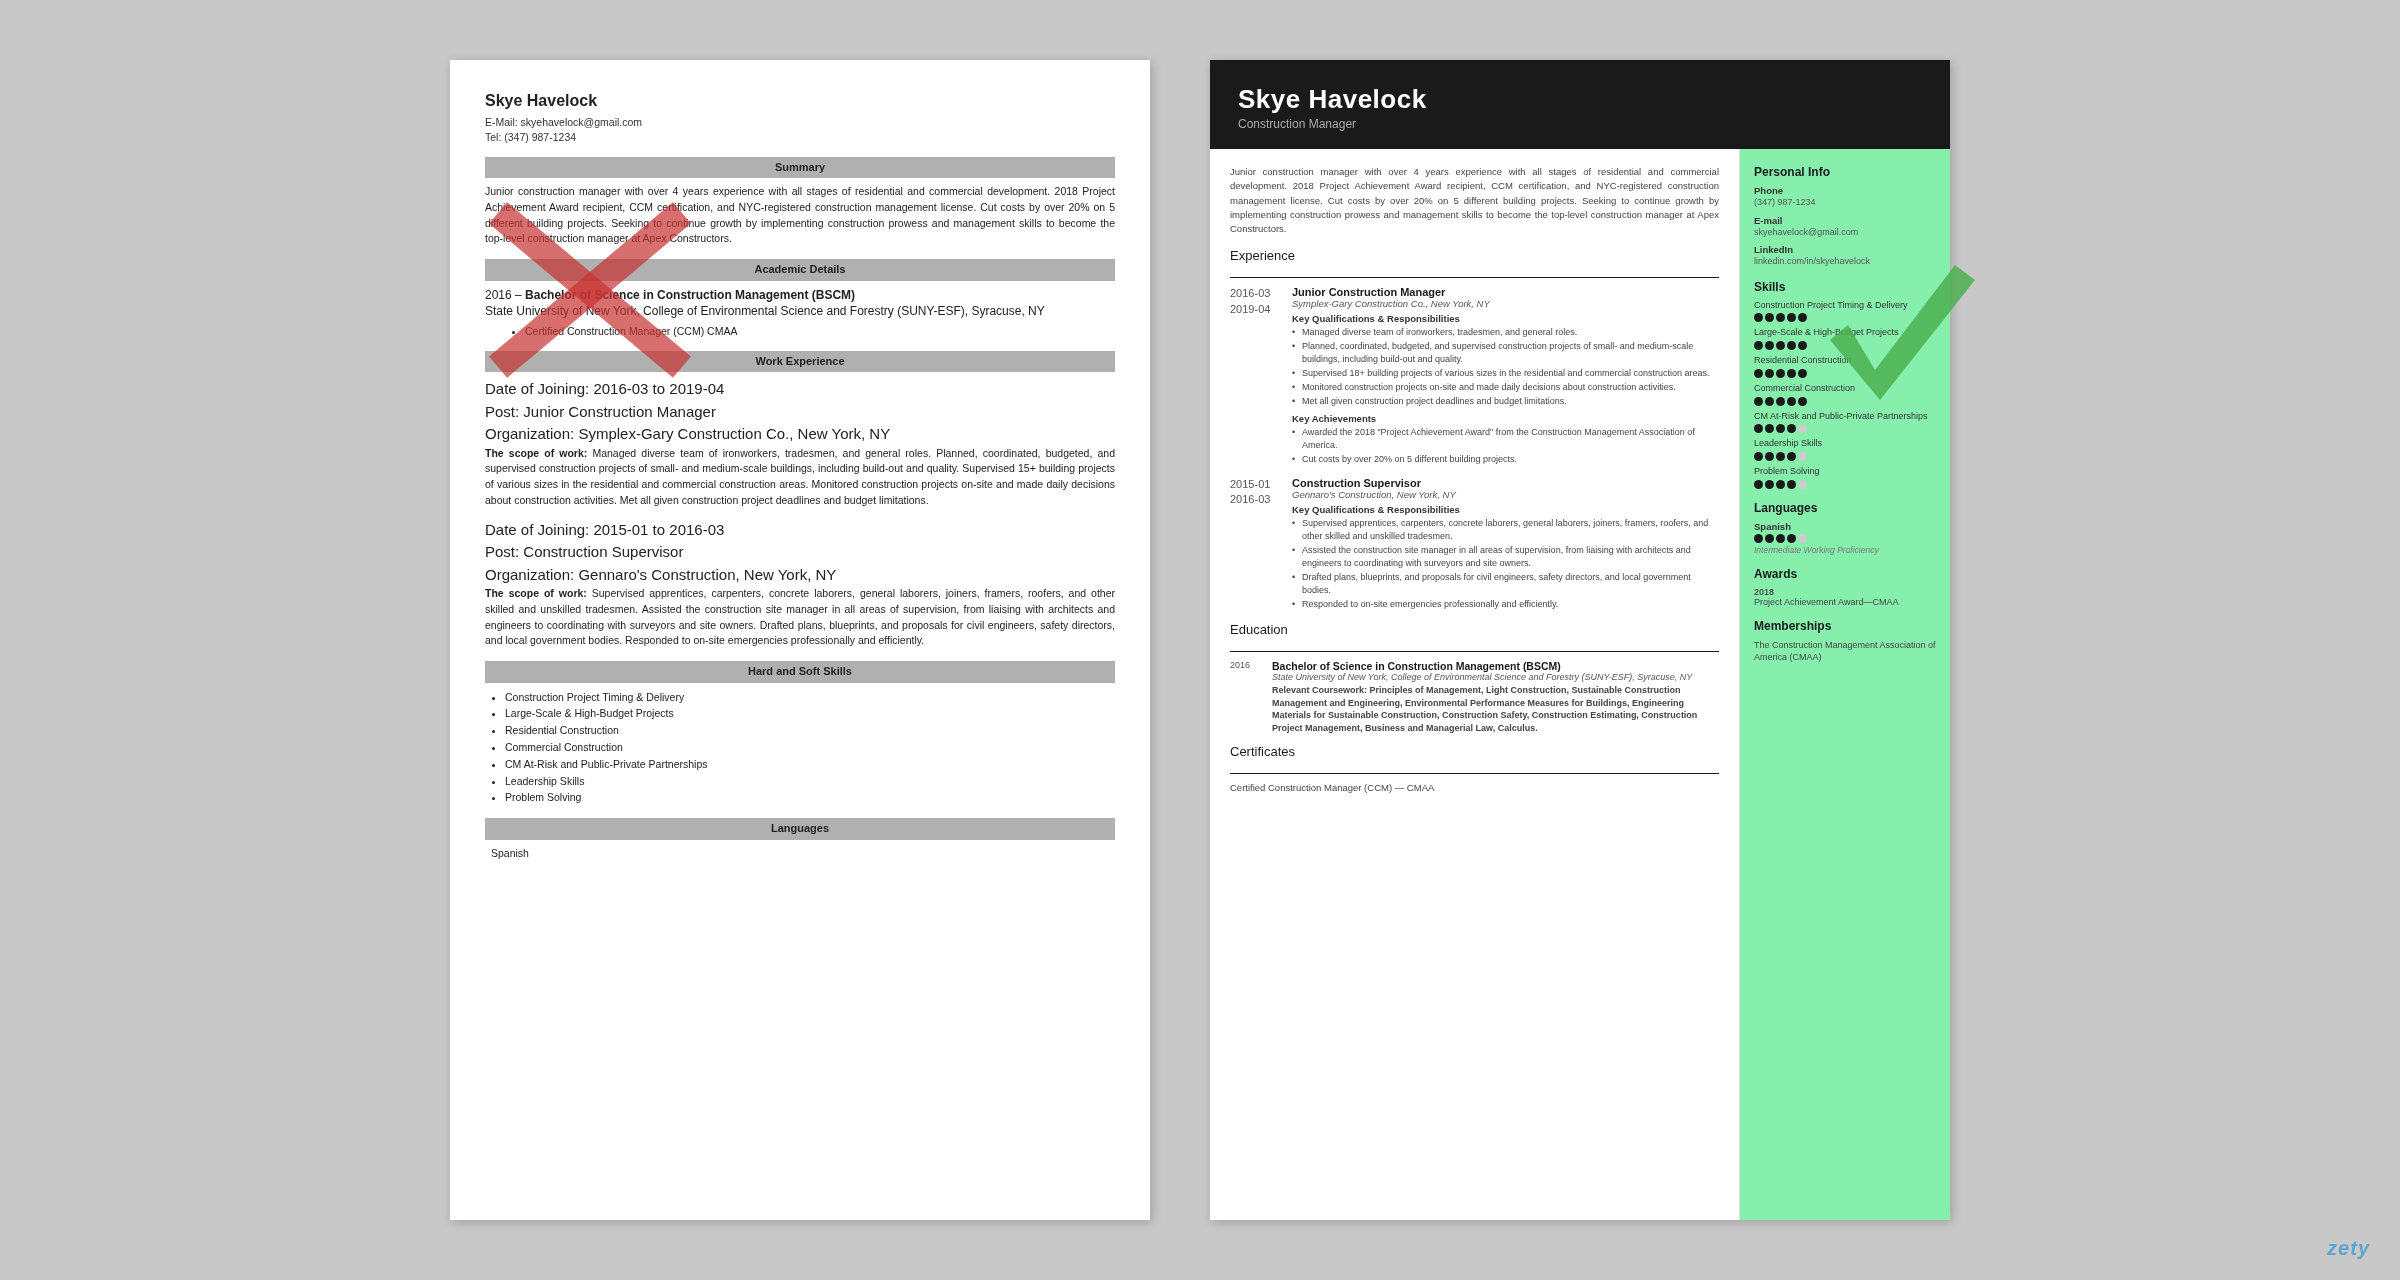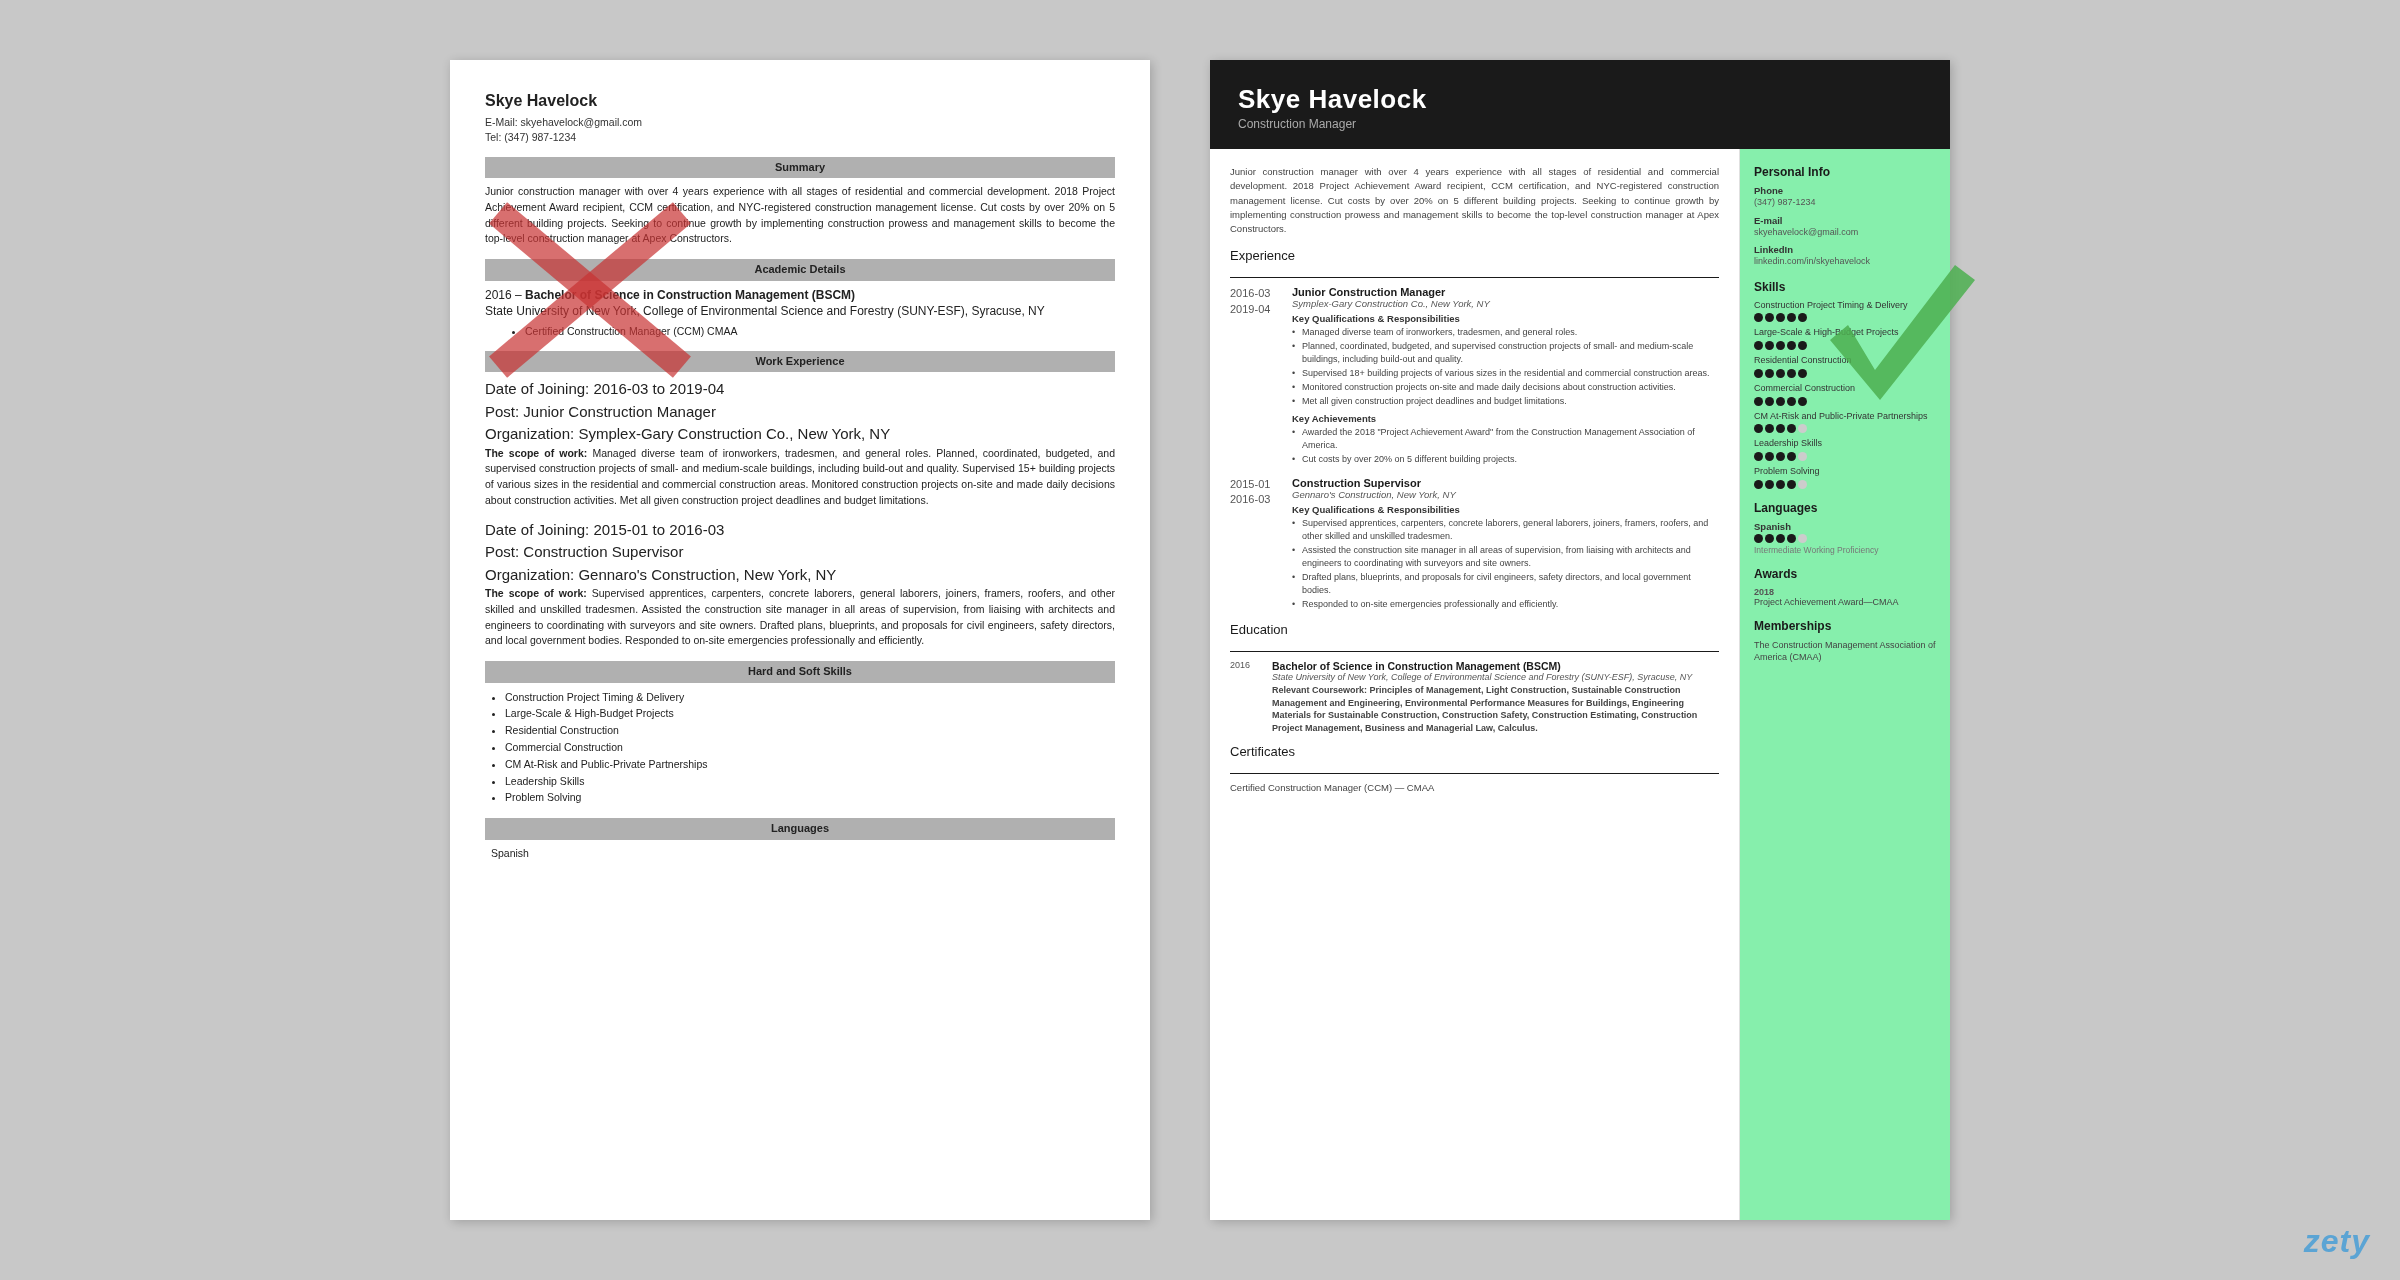--- a/index.html
+++ b/index.html
@@ -186,21 +186,21 @@
     .skill-name { font-size: 9px; color: #333; line-height: 1.3; }
     .skill-dots { display: flex; gap: 2px; margin-top: 2px; }
     .dot {
       width: 9px; height: 9px; border-radius: 50%;
     }
     .dot.filled { background: #1a1a1a; }
     .dot.empty { background: #ccc; }
 
     .lang-row { margin-bottom: 4px; }
     .lang-name { font-size: 9.5px; color: #333; font-weight: bold; }
-    .lang-level { font-size: 8.5px; color: #777; }
+    .lang-level { font-size: 8.5px; color: #777; font-style: italic; }
 
     .award-year { font-size: 9px; color: #555; font-weight: bold; }
     .award-name { font-size: 9px; color: #444; }
 
     .membership-text { font-size: 9px; color: #444; line-height: 1.4; }
 
     
     .green-check {
       position: absolute;
       right: -30px;
@@ -209,21 +209,21 @@
       height: 160px;
       z-index: 10;
       pointer-events: none;
     }
 
     
     .zety-watermark {
       position: absolute;
       bottom: 20px;
       right: 30px;
-      font-size: 32px;
+      font-size: 20px;
       color: #5ba4d4;
       font-style: italic;
       font-weight: bold;
       letter-spacing: 1px;
     }
   </style>
 </head>
 <body>
 
 <div class="resume-left">

